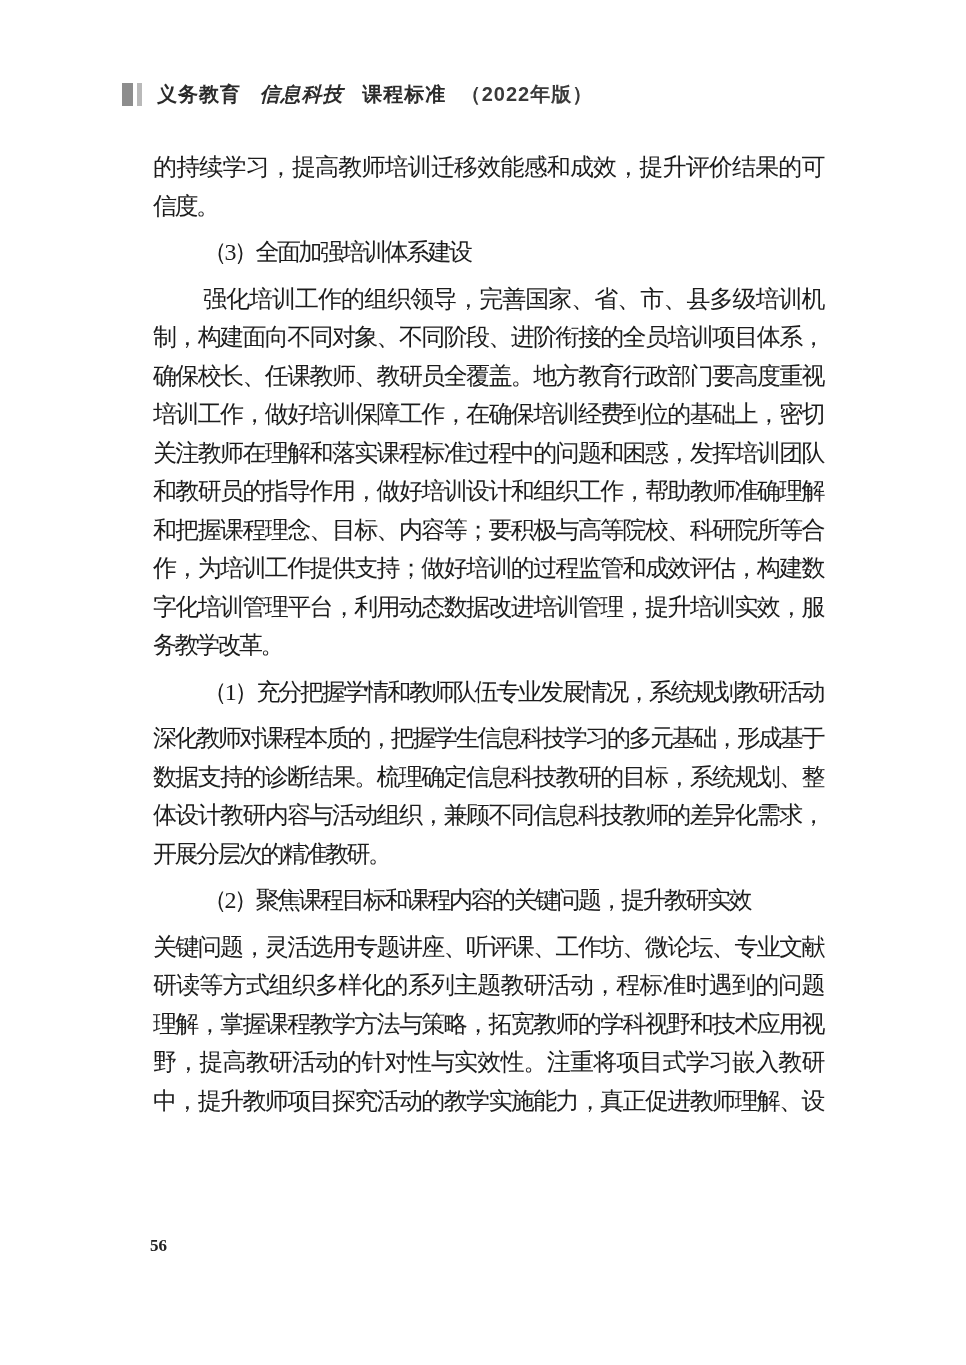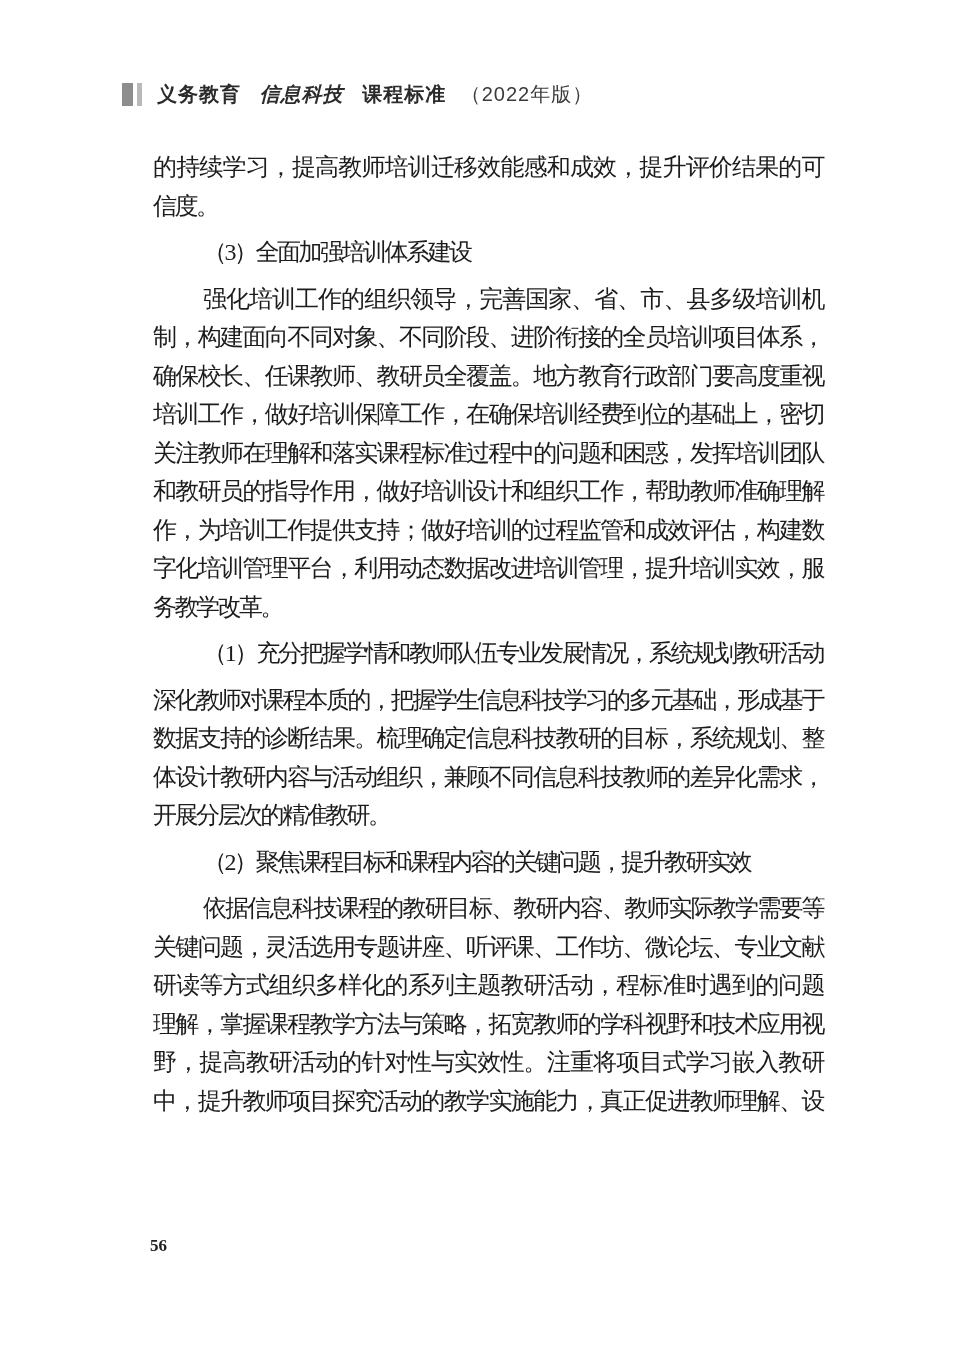--- a/index.html
+++ b/index.html
@@ -22,21 +22,21 @@
   .bar-light { width: 5px;  height: 23px; background: #b9b9b9; margin-left: 4px; }
   .htitle {
     margin-left: 15px;
     font-family: "Liberation Sans", "DejaVu Sans", sans-serif;
     font-size: 20px; color: #2b2b2b; white-space: nowrap;
     letter-spacing: 1px;
   }
   .ht-bold   { font-weight: bold; }
   .ht-italic { font-weight: bold; font-style: italic; margin-left: 12px; }
   .ht-bold2  { font-weight: bold; margin-left: 12px; }
-  .ht-reg    { font-weight: normal; margin-left: 8px; color: #3a3a3a; }
+  .ht-reg    { font-weight: bold; margin-left: 8px; color: #3a3a3a; }
 
   
   .content {
     position: absolute; left: 145px; top: 140px; width: 686px;
     font-size: 24px; line-height: 38.5px; letter-spacing: -2.5px;
   }
   .para { margin: 8px; }
   .tline { text-align: justify; text-align-last: left; }
   .tline.fill { text-align-last: justify; }
   .para.indented .tline.first { padding-left: 50px; }
@@ -84,38 +84,38 @@
       <div class="para indented">
         <div class="tline first">（3）全面加强培训体系建设</div>
       </div>
       <div class="para indented">
         <div class="tline fill first">强化培训工作的组织领导，完善国家、省、市、县多级培训机</div>
         <div class="tline fill">制，构建面向不同对象、不同阶段、进阶衔接的全员培训项目体系，</div>
         <div class="tline fill">确保校长、任课教师、教研员全覆盖。地方教育行政部门要高度重视</div>
         <div class="tline fill">培训工作，做好培训保障工作，在确保培训经费到位的基础上，密切</div>
         <div class="tline fill">关注教师在理解和落实课程标准过程中的问题和困惑，发挥培训团队</div>
         <div class="tline fill">和教研员的指导作用，做好培训设计和组织工作，帮助教师准确理解</div>
+        <div class="tline fill">和把握课程理念、目标、内容等；要积极与高等院校、科研院所等合</div>
         <div class="tline fill">作，为培训工作提供支持；做好培训的过程监管和成效评估，构建数</div>
         <div class="tline fill">字化培训管理平台，利用动态数据改进培训管理，提升培训实效，服</div>
         <div class="tline">务教学改革。</div>
       </div>
       <div class="para indented">
         <div class="tline fill first">（1）充分把握学情和教师队伍专业发展情况，系统规划教研活动</div>
       </div>
       <div class="para indented">
         <div class="tline fill">深化教师对课程本质的，把握学生信息科技学习的多元基础，形成基于</div>
         <div class="tline fill">数据支持的诊断结果。梳理确定信息科技教研的目标，系统规划、整</div>
         <div class="tline fill">体设计教研内容与活动组织，兼顾不同信息科技教师的差异化需求，</div>
         <div class="tline">开展分层次的精准教研。</div>
       </div>
       <div class="para indented">
         <div class="tline first">（2）聚焦课程目标和课程内容的关键问题，提升教研实效</div>
       </div>
       <div class="para indented">
-        <div class="tline fill first">依据信息科技课程的教研目标、教研内容、教师实际教学需要等</div>
         <div class="tline fill">关键问题，灵活选用专题讲座、听评课、工作坊、微论坛、专业文献</div>
         <div class="tline fill">研读等方式组织多样化的系列主题教研活动，程标准时遇到的问题</div>
         <div class="tline fill">理解，掌握课程教学方法与策略，拓宽教师的学科视野和技术应用视</div>
         <div class="tline fill">野，提高教研活动的针对性与实效性。注重将项目式学习嵌入教研</div>
         <div class="tline fill">中，提升教师项目探究活动的教学实施能力，真正促进教师理解、设</div>
       </div>
     </main>
 
   <div class="pagenum">56</div>
 

